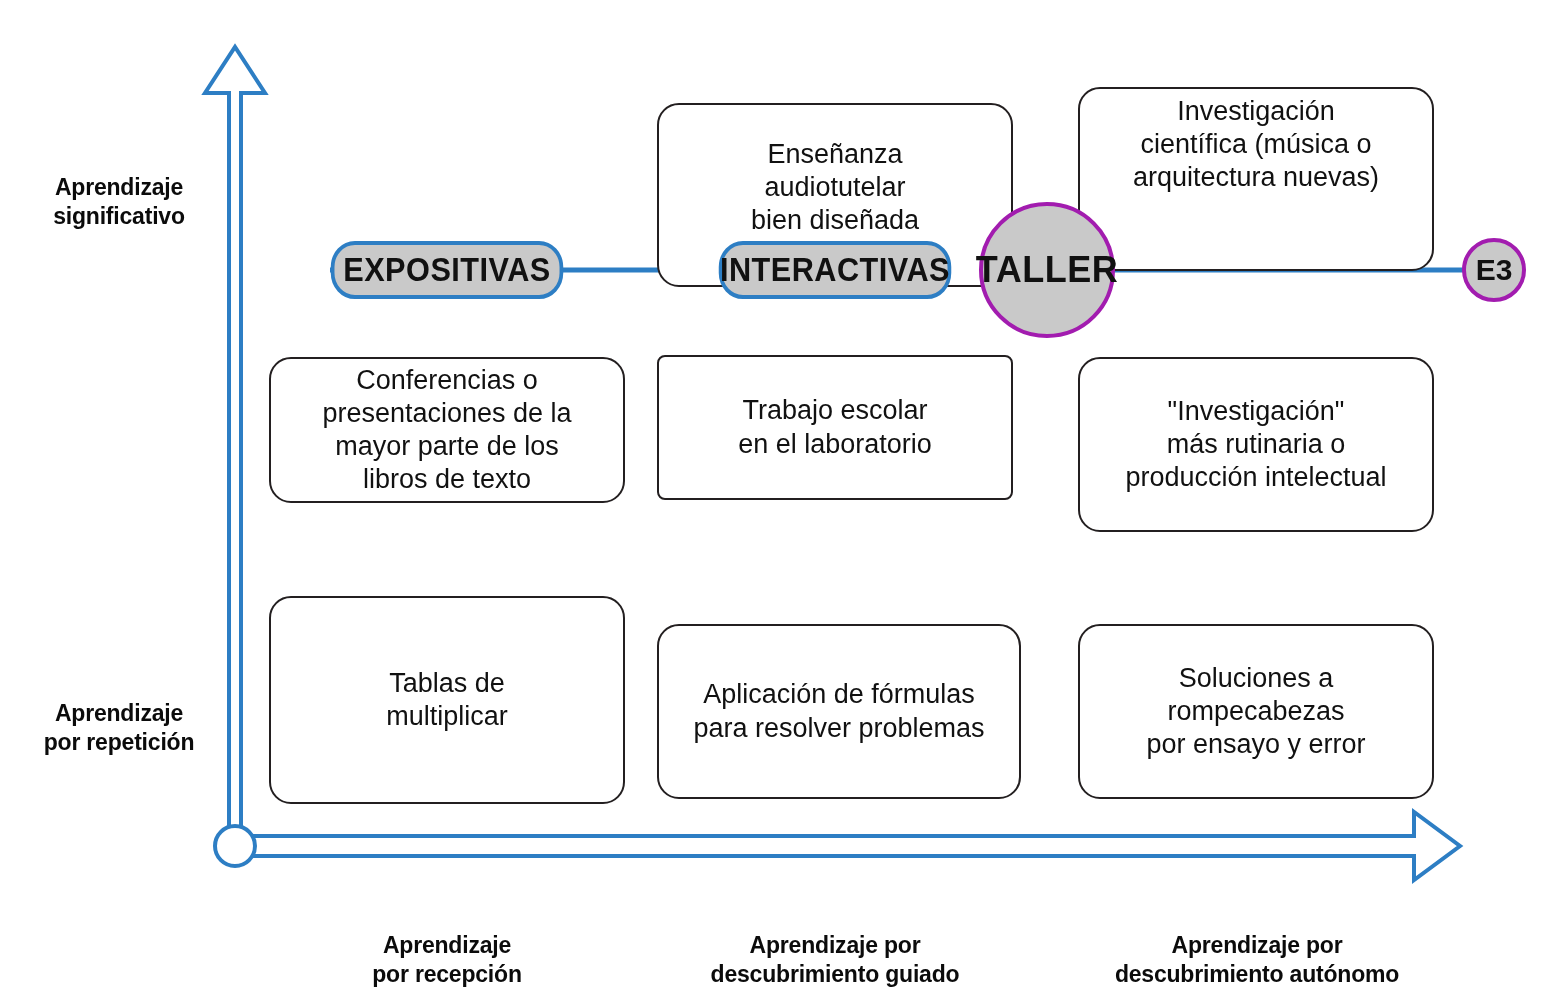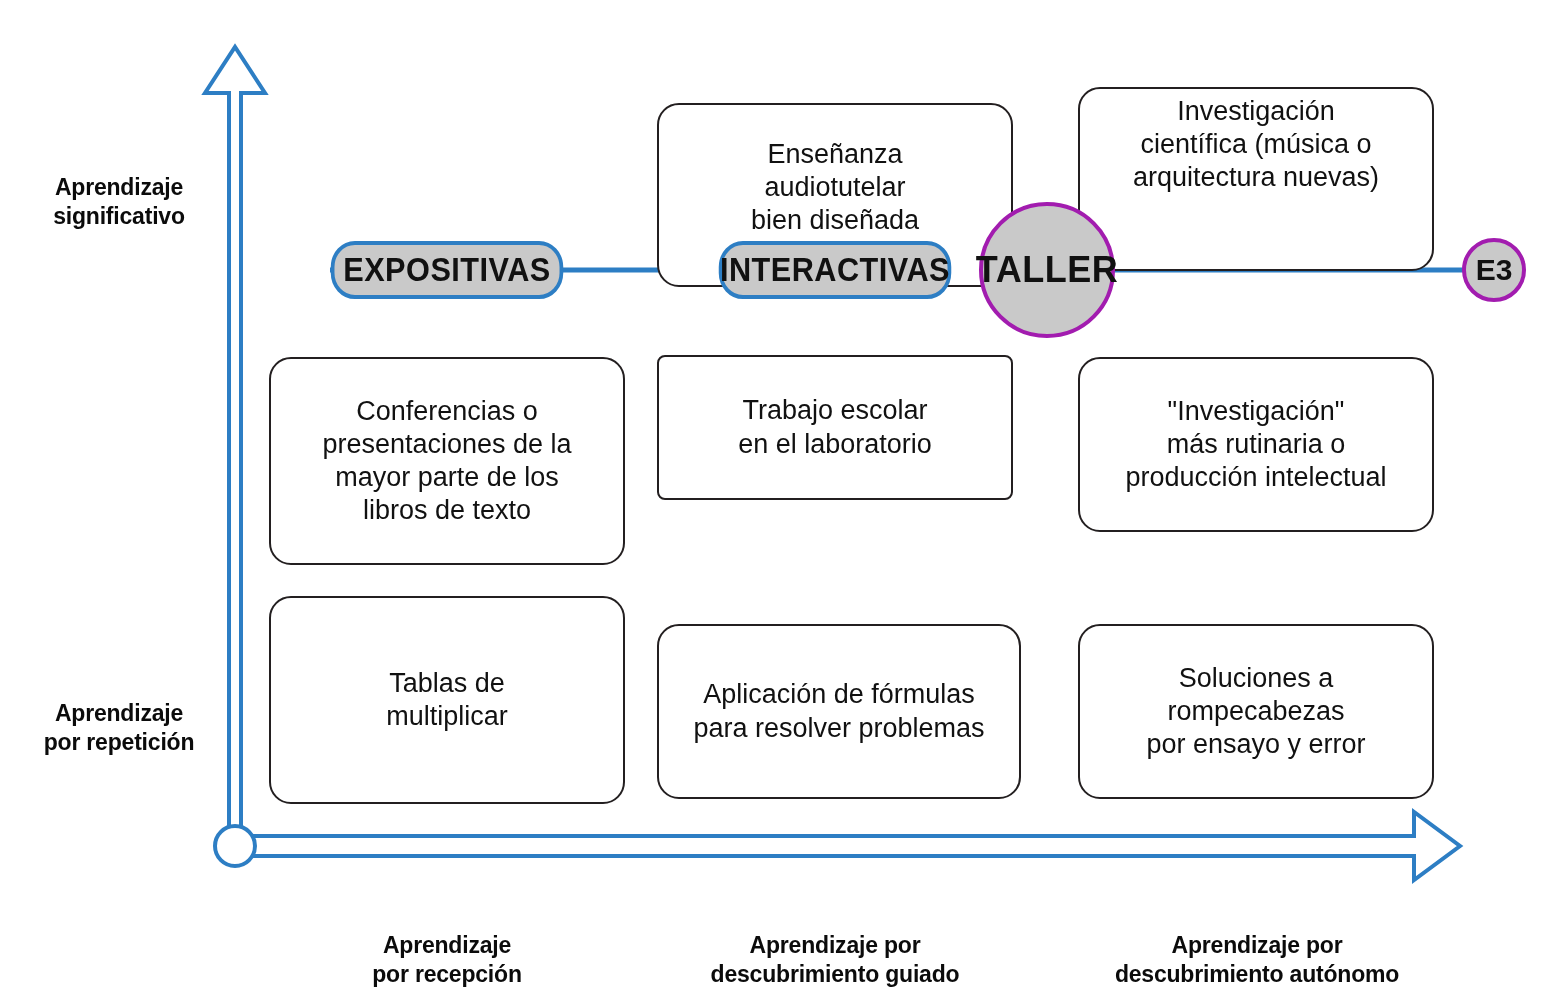--- a/index.html
+++ b/index.html
@@ -114,21 +114,21 @@
 
 
   <div class="cell top-2" style="left:657px;top:103px;width:356px;height:184px;">Enseñanza
 audiotutelar
 bien diseñada</div>
 
   <div class="cell top-3" style="left:1078px;top:87px;width:356px;height:184px;">Investigación
 científica (música o
 arquitectura nuevas)</div>
 
-  <div class="cell" style="left:269px;top:357px;width:356px;height:208px;">Conferencias o
+  <div class="cell" style="left:269px;top:357px;width:356px;height:146px;">Conferencias o
 presentaciones de la
 mayor parte de los
 libros de texto</div>
 
   <div class="cell" style="left:657px;top:355px;width:356px;height:145px;border-radius:8px;">Trabajo escolar
 en el laboratorio</div>
 
   <div class="cell" style="left:1078px;top:357px;width:356px;height:175px;">"Investigación"
 más rutinaria o
 producción intelectual</div>

